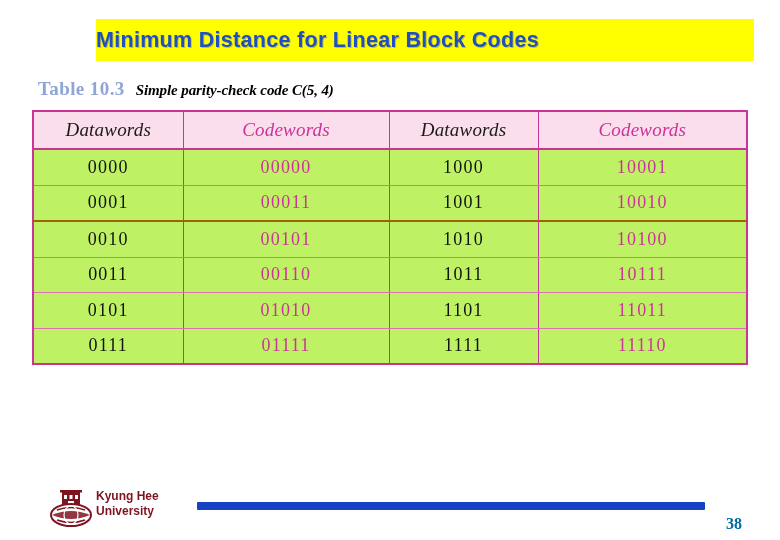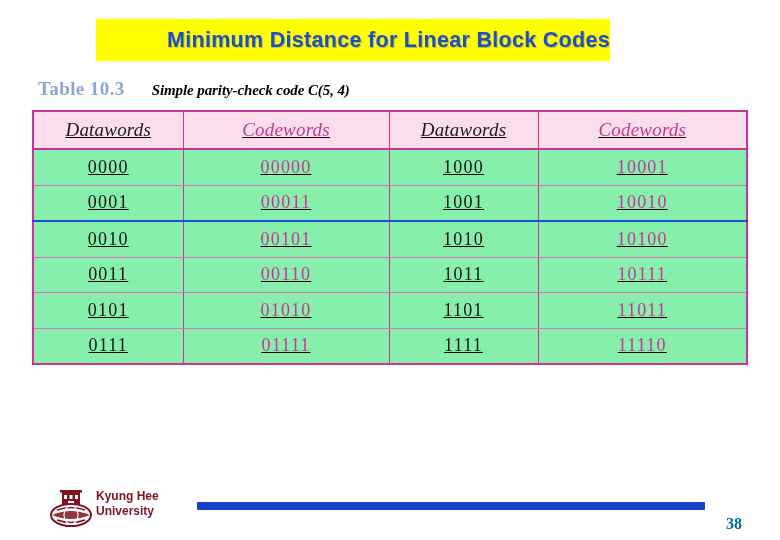--- a/index.html
+++ b/index.html
@@ -13,47 +13,46 @@
     font-family: "Liberation Sans", sans-serif;
     overflow: hidden;
     position: relative;
   }
 
   
   #title-banner {
     position: absolute;
     left: 96px;
     top: 19px;
-    width: 514px;
+    width: 658px;
     height: 42px;
     background: #ffff00;
     display: flex;
     align-items: center;
-    justify-content: flex-end;
+    justify-content: flex-start;
   }
   #title-text {
     font-family: "Liberation Sans", sans-serif;
     font-weight: bold;
     font-size: 21.5px;
     letter-spacing: 0.3px;
     color: #1f4fc4;
     white-space: nowrap;
     text-shadow: 1px 1px 0 rgba(80,80,140,0.35);
   }
 
   
   #caption {
     position: absolute;
     left: 38px;
     top: 78px;
     height: 24px;
     display: flex;
     align-items: baseline;
     white-space: nowrap;
-    gap: 16px;
   }
   #caption-label {
     font-family: "Liberation Serif", serif;
     font-weight: bold;
     font-size: 19px;
     color: #8fa5d8;
     letter-spacing: 0.4px;
   }
   #caption-title {
     font-family: "Liberation Serif", serif;
@@ -66,22 +65,21 @@
   }
 
   
   #code-table {
     position: absolute;
     left: 32px;
     top: 110px;
     width: 714px;
     border-collapse: collapse;
     table-layout: fixed;
-    background: #86efac;
-    text-decoration: underline;
+    background: #bef264;
   }
   #code-table col.c-dw { width: 150px; }
   #code-table col.c-cw { width: 206px; }
   #code-table col.c-dw2 { width: 149px; }
   #code-table col.c-cw2 { width: 209px; }
 
   #code-table th,
   #code-table td {
     border: 1px solid #de6fb4;
     padding: 0;
@@ -103,21 +101,21 @@
   }
   #code-table thead th.hd-dark { color: #1a1a1a; }
   #code-table thead th.hd-pink { color: #cc3399; margin-left: 34px; }
 
   #code-table td.cell-dark { color: #111111; }
   #code-table td.cell-pink { color: #cc3399; }
 
   
   #code-table { border: 2px solid #cc3399; }
   #code-table tbody tr td { border-left-color: #cc3399; border-right-color: #cc3399; }
-  #code-table tbody tr.sep-strong td { border-top: 2px solid #1d4ed8; }
+  #code-table tbody tr.sep-strong td { border-top: 2px solid #a16207; }
   #code-table tbody tr:last-child td { border-bottom: 2px solid #cc3399; }
   #code-table thead th { border-bottom: 2px solid #cc3399; }
 
   
   #footer-logo {
     position: absolute;
     left: 48px;
     top: 488px;
     width: 46px;
     height: 40px;

